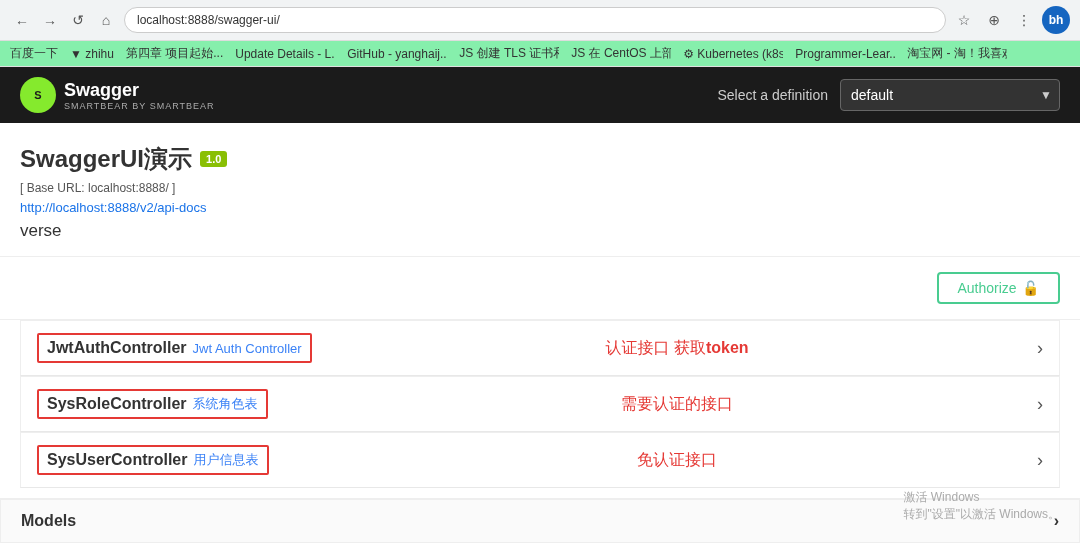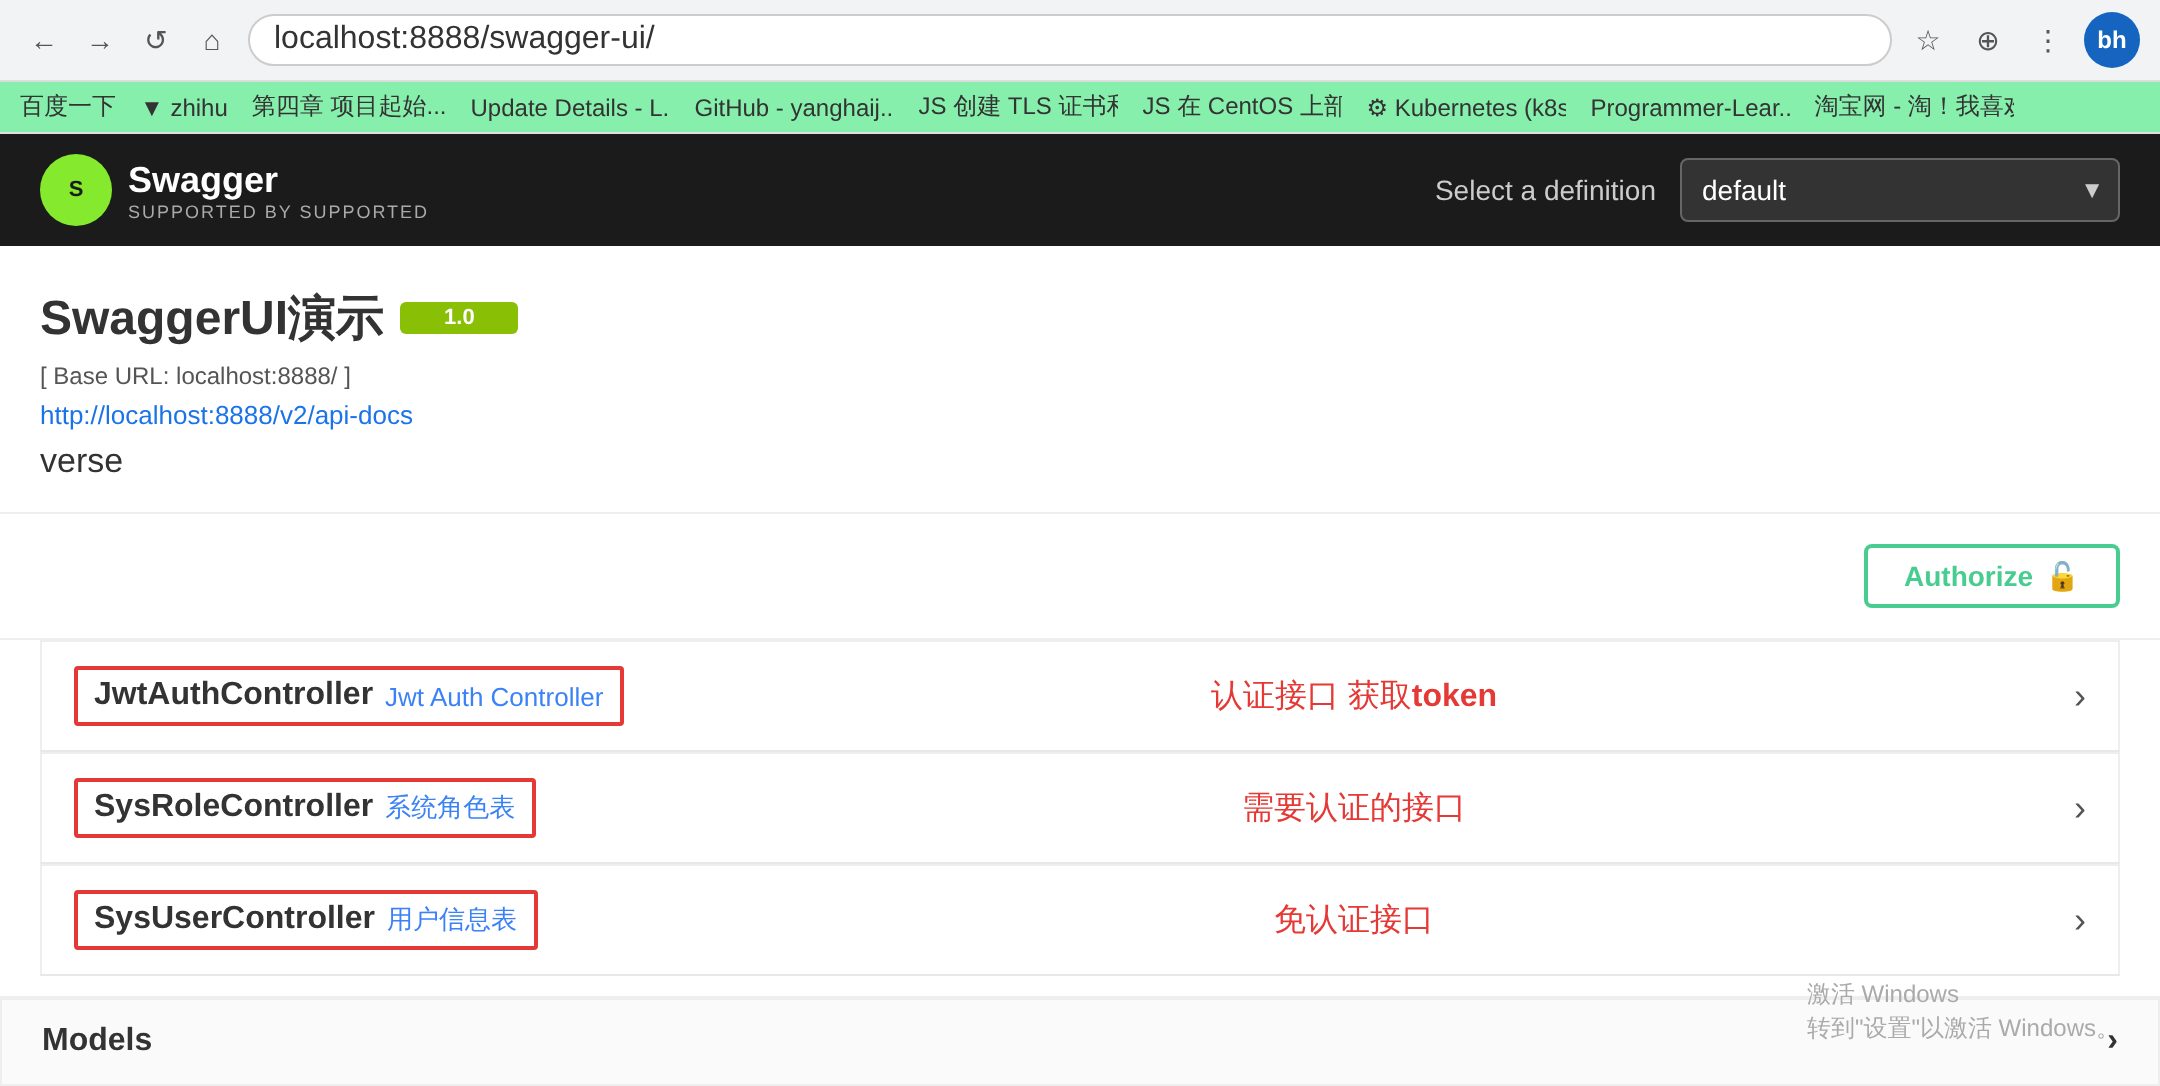--- a/index.html
+++ b/index.html
@@ -17,21 +17,21 @@
     }
     .browser-nav { display: flex; gap: 4px; align-items: center; }
     .nav-btn {
       width: 24px; height: 24px; border: none; background: none;
       cursor: pointer; border-radius: 50%;
       display: flex; align-items: center; justify-content: center;
       color: #555; font-size: 14px;
     }
     .address-bar {
       flex: 1; height: 26px; border: 1px solid #ccc; border-radius: 13px;
-      background: white; padding: 4px 12px; font-size: 16px; color: #333;
+      background: white; padding: 4px 12px; font-size: 12px; color: #333;
       display: flex; align-items: center;
     }
     .bookmarks-bar {
       background: #86efac;
       border-bottom: 1px solid #e0e0e0;
       padding: 4px 10px;
       display: flex;
       align-items: center;
       gap: 12px;
       font-size: 12px;
@@ -83,36 +83,36 @@
 
     
     .api-info {
       padding: 20px 20px 15px;
       border-bottom: 1px solid #eee;
     }
     .api-title-row { display: flex; align-items: center; gap: 8px; margin-bottom: 6px; }
     .api-title { font-size: 24px; font-weight: bold; color: #333; }
     .api-version {
       background: #89bf04; color: white; font-size: 11px;
-      padding: 2px 22px; border-radius: 3px; font-weight: bold;
+      padding: 2px 6px; border-radius: 3px; font-weight: bold;
     }
     .api-base-url { font-size: 12px; color: #555; margin-bottom: 4px; }
     .api-link { color: #1a73e8; font-size: 13px; text-decoration: none; cursor: pointer; }
     .api-scheme { font-size: 17px; color: #333; margin-top: 6px; }
 
     
     .authorize-area {
       padding: 15px 20px;
       display: flex;
       justify-content: flex-end;
       border-bottom: 1px solid #eee;
     }
     .authorize-btn {
       border: 2px solid #49cc90; background: white; color: #49cc90;
-      padding: 6px 18px; font-size: 14px; font-weight: bold;
+      padding: 6px 18px; font-size: 14px; font-weight: normal;
       border-radius: 4px; cursor: pointer; display: flex; align-items: center; gap: 6px;
     }
     .lock-icon { font-size: 14px; }
 
     
     .controllers { padding: 0 20px; }
     .controller-row {
       border: 1px solid #eee;
       margin-bottom: 0;
       display: flex;
@@ -210,21 +210,21 @@
   <span class="bookmark-item">淘宝网 - 淘！我喜欢</span>
 </div>
 
 <div class="swagger-header">
   <div class="swagger-logo">
     <div class="swagger-logo-icon">
       <span>S</span>
     </div>
     <div class="swagger-brand">
       <div class="swagger-brand-name">Swagger</div>
-      <div class="swagger-brand-sub">SUPPORTED BY SUPPORTED</div>
+      <div class="swagger-brand-sub">SMARTBEAR BY SMARTBEAR</div>
     </div>
   </div>
   <div class="swagger-definition-area">
     <span class="swagger-definition-label">Select a definition</span>
     <div class="select-wrapper">
       <select class="swagger-definition-select">
         <option>default</option>
       </select>
       <span class="select-arrow">▼</span>
     </div>

